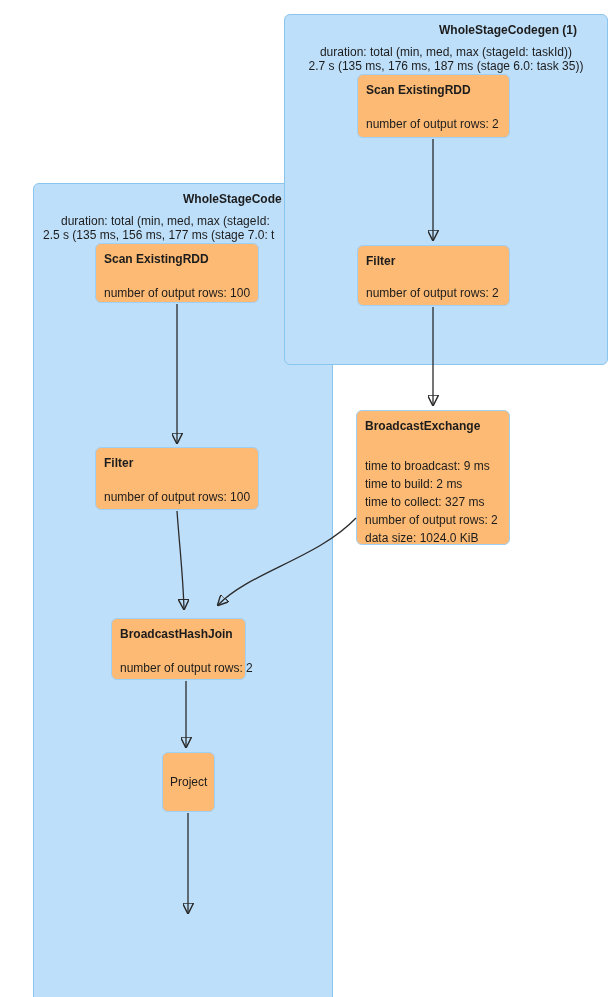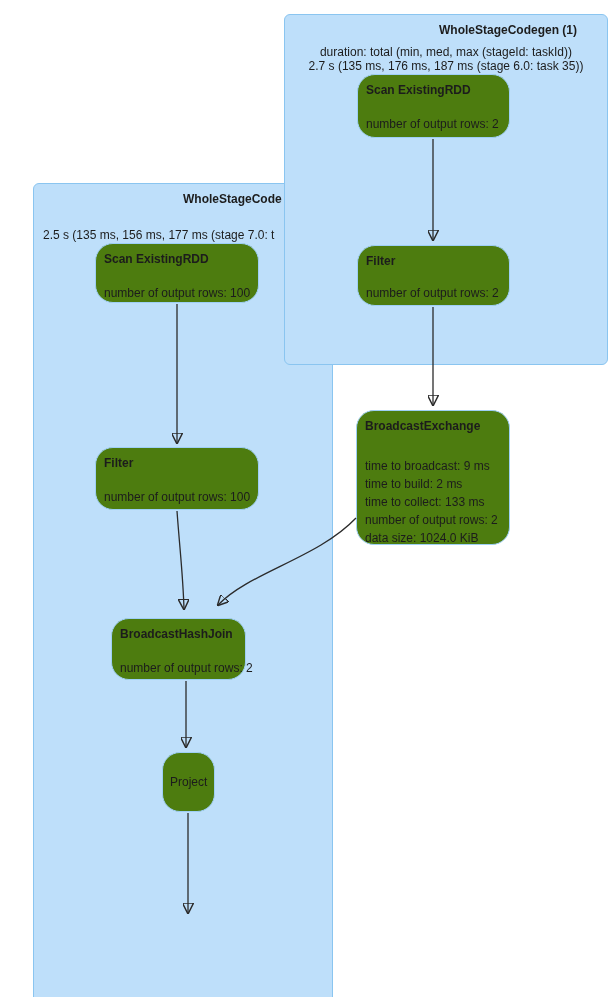--- a/index.html
+++ b/index.html
@@ -33,23 +33,23 @@
     position: absolute;
     font-size: 12px;
     white-space: nowrap;
   }
   #cl-right .cl-dur.l1 { top: 30px; left: 0; width: 100%; text-align: center; }
   #cl-right .cl-dur.l2 { top: 44px; left: 0; width: 100%; text-align: center; }
   #cl-left  .cl-dur.l1 { top: 30px; left: 27px; }
   #cl-left  .cl-dur.l2 { top: 44px; left: 9px; }
   .node {
     position: absolute;
-    background: #4d7c0f;
+    background: #fdba74;
     border: 1px solid #9ecff5;
-    border-radius: 18px;
+    border-radius: 6px;
     box-sizing: border-box;
     font-size: 12px;
   }
   .n-title {
     position: absolute;
     top: 8px; left: 8px;
     font-weight: bold;
     white-space: nowrap;
   }
   .n-metric {
@@ -93,20 +93,21 @@
     fill: none;
   }
 </style>
 </head>
 <body>
 
 <div id="canvas">
 
   <div class="cluster" id="cl-left">
     <div class="cl-title">WholeStageCode</div>
+    <div class="cl-dur l1">duration: total (min, med, max (stageId:</div>
     <div class="cl-dur l2">2.5 s (135 ms, 156 ms, 177 ms (stage 7.0: t</div>
   </div>
 
   <div class="node" id="n-scan2">
     <div class="n-title">Scan ExistingRDD</div>
     <div class="n-metric">number of output rows: 100</div>
   </div>
 
   <div class="node" id="n-filter2">
     <div class="n-title">Filter</div>
@@ -136,21 +137,21 @@
   <div class="node" id="n-filter1">
     <div class="n-title">Filter</div>
     <div class="n-metric">number of output rows: 2</div>
   </div>
 
   <div class="node" id="n-bex">
     <div class="n-title">BroadcastExchange</div>
     <div class="n-metrics">
       <div>time to broadcast: 9 ms</div>
       <div>time to build: 2 ms</div>
-      <div>time to collect: 133 ms</div>
+      <div>time to collect: 327 ms</div>
       <div>number of output rows: 2</div>
       <div>data size: 1024.0 KiB</div>
     </div>
   </div>
 
 
   <svg id="edges" width="614" height="997">
     <defs>
       <marker id="arrow" markerUnits="userSpaceOnUse" markerWidth="11" markerHeight="11" viewBox="0 0 10 10" refX="9" refY="5" orient="auto">
         <path d="M0,0 L10,5 L0,10 z" fill="#1f1f1f" stroke="none"></path>

